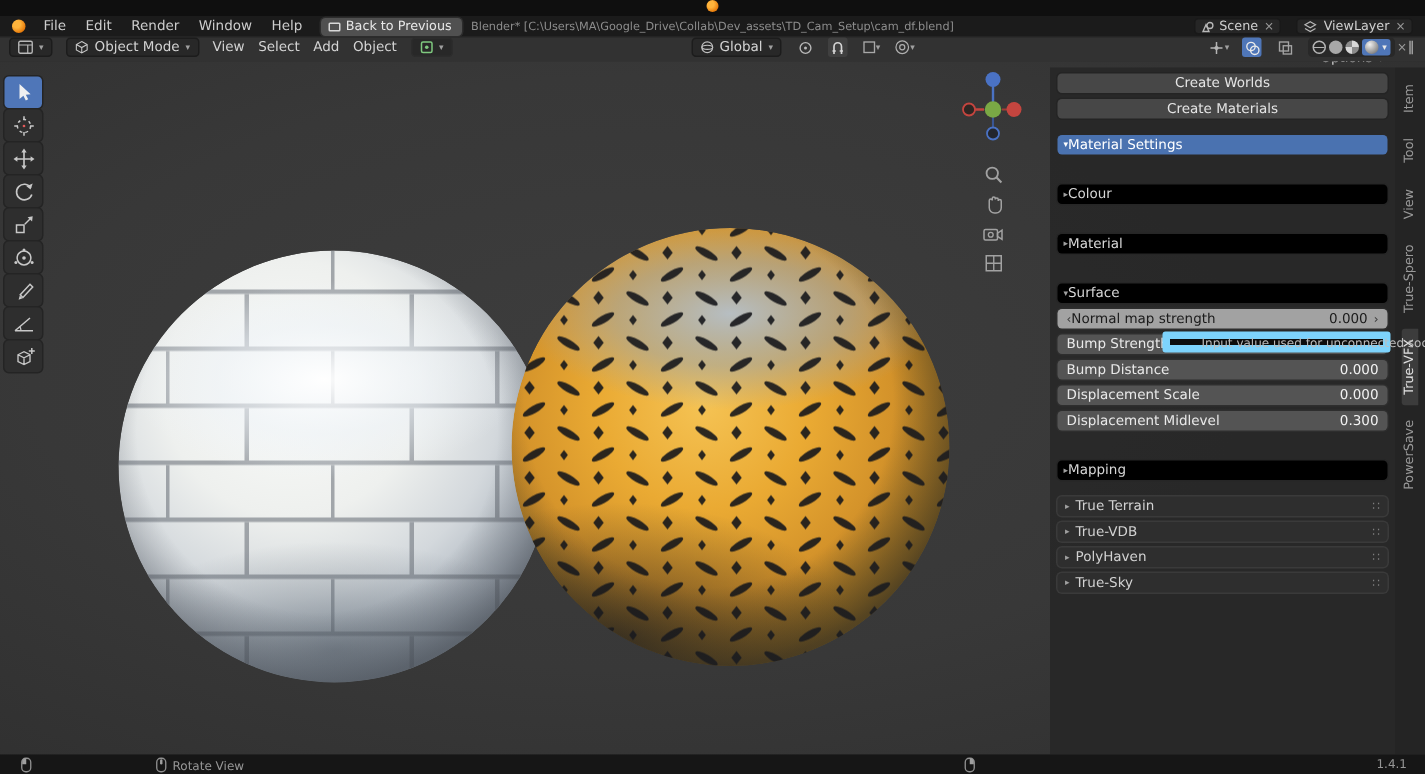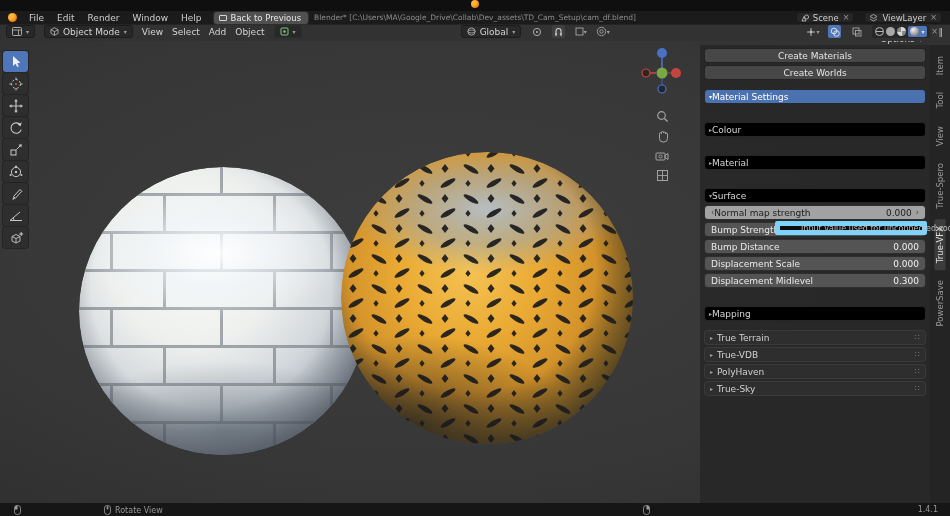--- a/index.html
+++ b/index.html
@@ -424,24 +424,24 @@
     </div>
 
     <div class="options-dd">
       <span>Options</span>
       <span class="caret">▾</span>
     </div>
   </div>
 
   <div class="npanel">
     <div class="row btn">
+      <span>Create Worlds</span>
+    </div>
+    <div class="row btn">
       <span>Create Materials</span>
-    </div>
-    <div class="row btn">
-      <span>Create Worlds</span>
     </div>
     <div class="gap6"></div>
     <div class="row hdr-blue">
       <span class="caret" style="color:#fff">▾</span>
       <span class="lbl">Material Settings</span>
     </div>
     <div class="row sub">
       <span class="caret">▸</span>
       <span class="lbl">Colour</span>
     </div>

